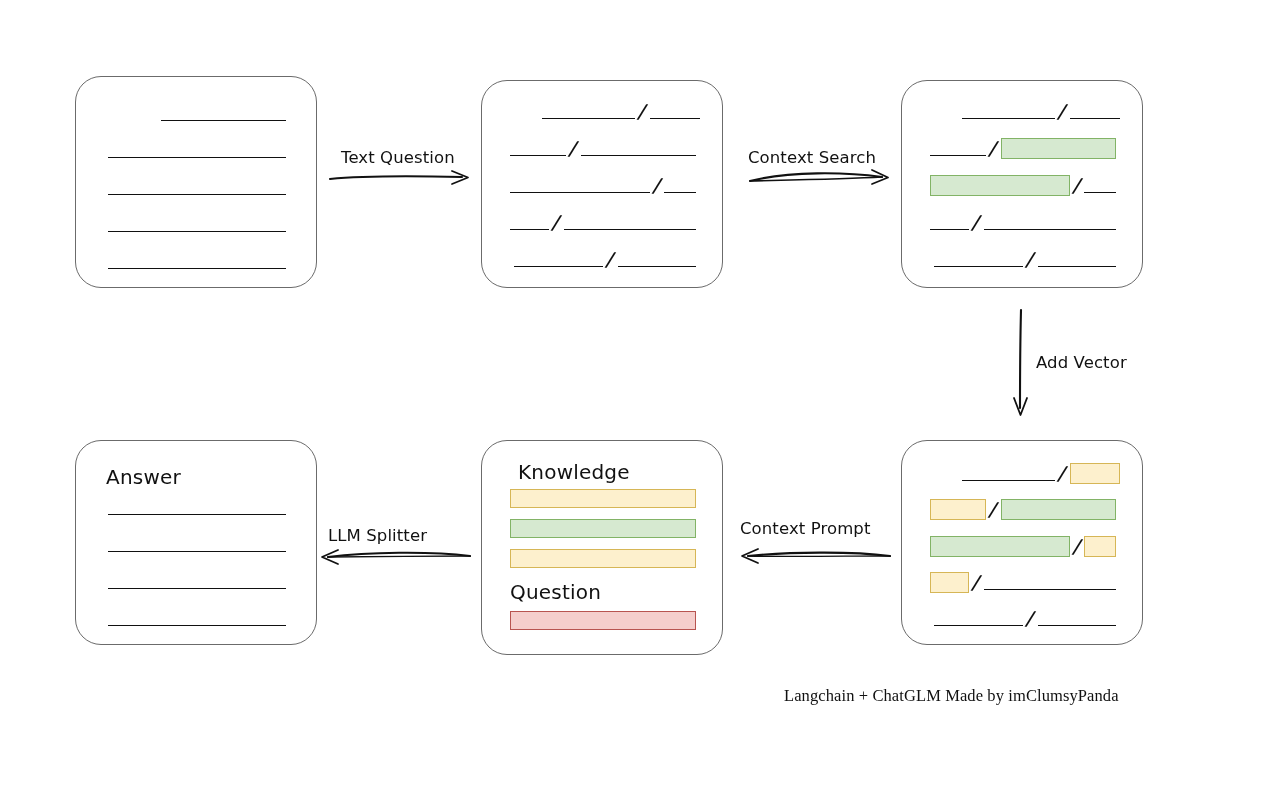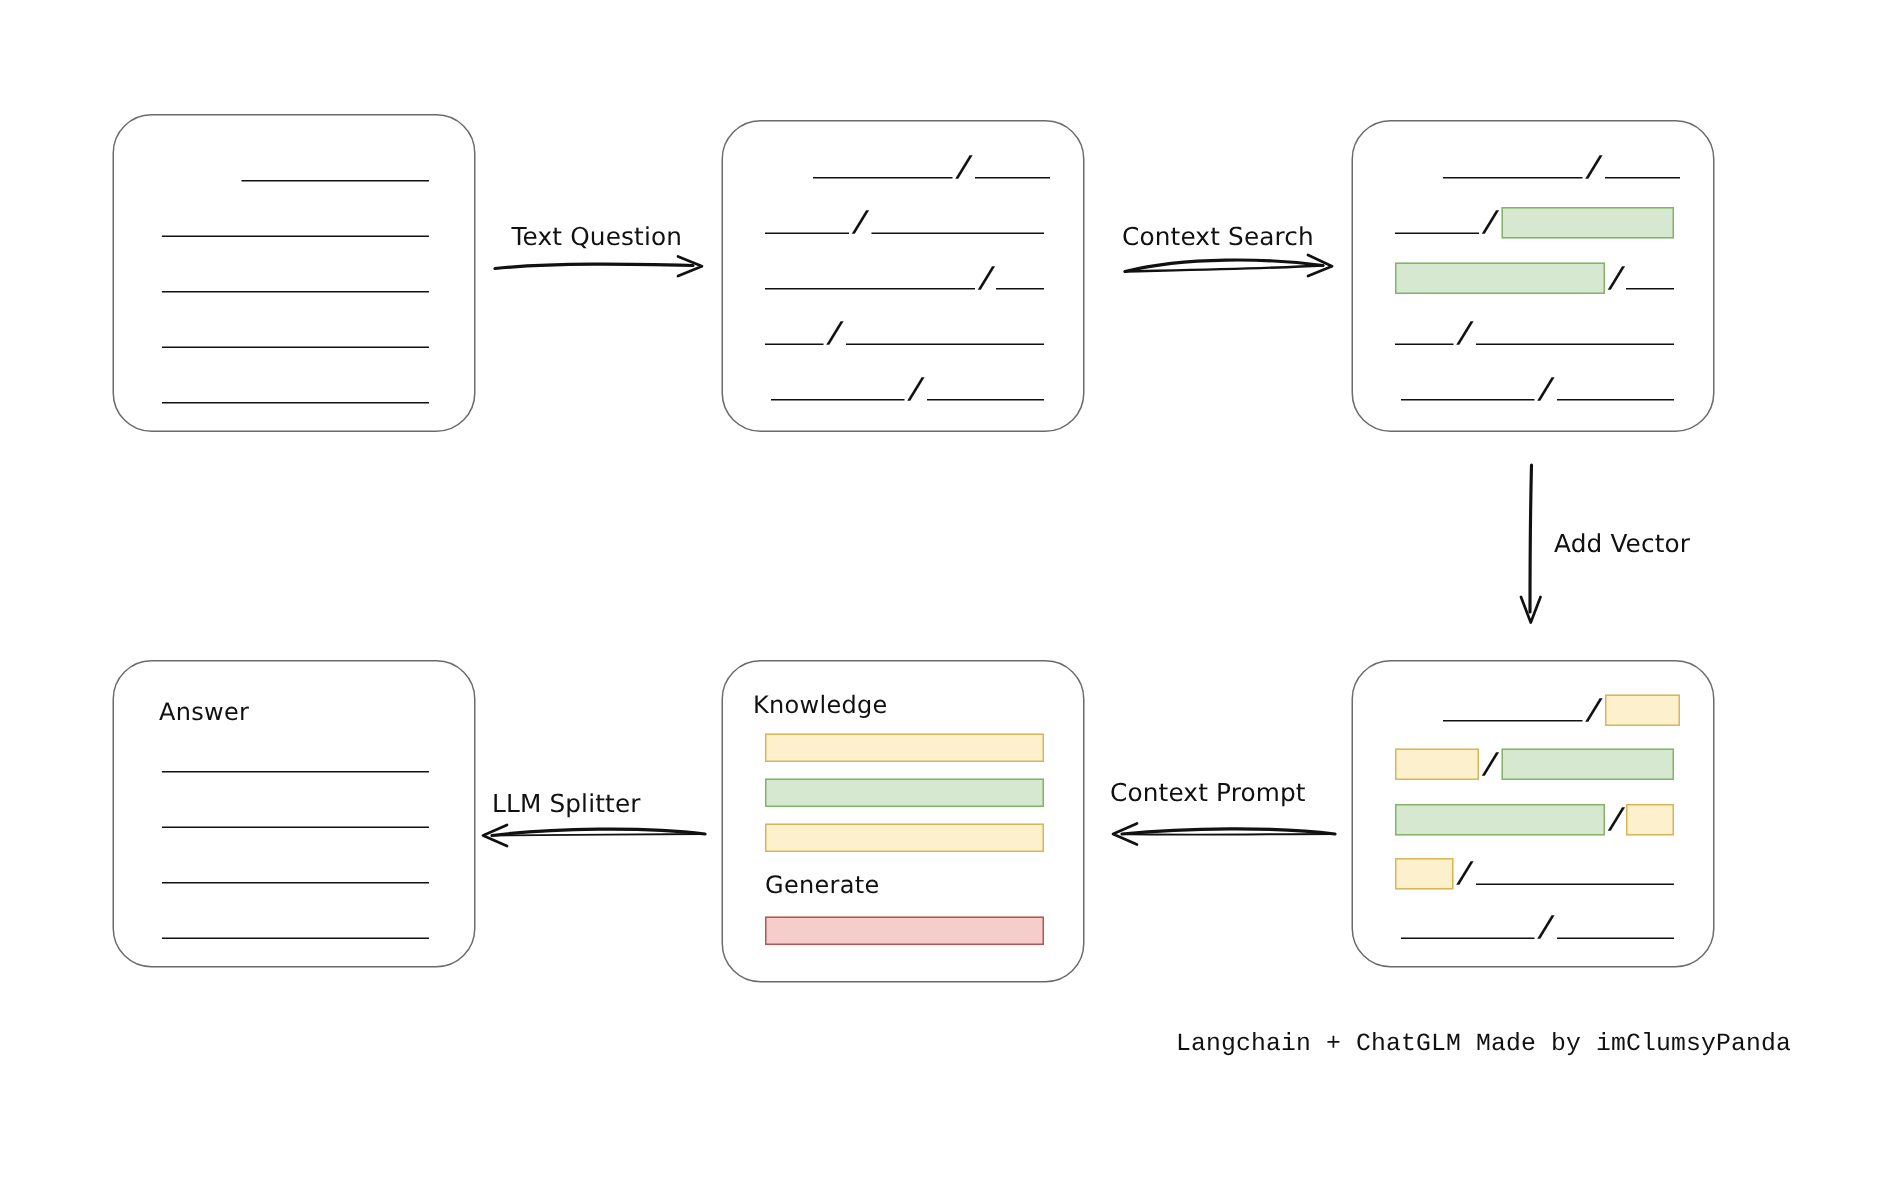--- a/index.html
+++ b/index.html
@@ -27,21 +27,21 @@
     position: absolute;
     box-sizing: border-box;
     border: 1.4px solid #6b6b6b;
     border-radius: 26px;
     background: #ffffff;
   }
 
   .box-title {
     position: absolute;
     font-family: "DejaVu Sans", sans-serif;
-    font-size: 16px;
+    font-size: 20px;
     color: #111111;
     letter-spacing: 0.2px;
     white-space: nowrap;
   }
 
   
   .rows {
     position: absolute;
     left: 0; right: 0; top: 0; bottom: 0;
   }
@@ -102,21 +102,21 @@
     position: absolute;
     font-family: "DejaVu Sans", sans-serif;
     font-size: 16.5px;
     color: #111111;
     white-space: nowrap;
     letter-spacing: 0.1px;
   }
 
   .footer-note {
     position: absolute;
-    font-family: Liberation Mono, monospace;
+    font-family: Liberation Serif, serif;
     font-size: 16.5px;
     color: #111111;
     white-space: nowrap;
     letter-spacing: 0.1px;
   }
 
   svg.arrows {
     position: absolute;
     left: 0; top: 0;
     width: 1262px;
@@ -272,28 +272,28 @@
         <div class="row" style="left: 0px; right: 0px; top: 100%; transform: translateY(-50%);">
           <div class="seg-gap" style="width: 2%; flex: 0 0 auto;"></div>
           <div class="seg-line" style="width: 48%; flex: 0 0 auto;"></div>
           <div class="seg-slash" style="margin: 0px 4px;">/</div>
           <div class="seg-line" style="width: 42%; flex: 0 0 auto;"></div>
         </div>
       </div>
   </div>
 
   <div class="doc-box" style="left:481px; top:440px; width:242px; height:215px;">
-    <div class="box-title" style="left:20px; top:19px;">Knowledge</div>
+    <div class="box-title" style="left:36px; top:19px;">Knowledge</div>
     <div id="knowledge-bars" style="position:absolute; left:28px; right:26px; top:48px; height:78px;">
         <div class="bar yellow" style="left: 0px; top: 0px; width: 100%;"></div>
         <div class="bar green" style="left: 0px; top: 30px; width: 100%;"></div>
         <div class="bar yellow" style="left: 0px; top: 60px; width: 100%;"></div>
       </div>
 
-    <div class="box-title" style="left:28px; top:139px;">Generate</div>
+    <div class="box-title" style="left:28px; top:139px;">Question</div>
     <div id="question-bars" style="position:absolute; left:28px; right:26px; top:170px; height:26px;">
         <div class="bar red" style="left: 0px; top: 0px; width: 100%;"></div>
       </div>
   </div>
 
   <div class="doc-box" style="left:75px; top:440px; width:242px; height:205px;">
     <div class="box-title" style="left:30px; top:24px;">Answer</div>
     <div class="rows" id="answer-lines" style="left:32px; right:30px; top:66px; bottom:26px;">
         <div class="row" style="left: 0px; right: 0px; top: 0%; transform: translateY(-50%);">
           <div class="seg-line" style="width: 100%;"></div>

